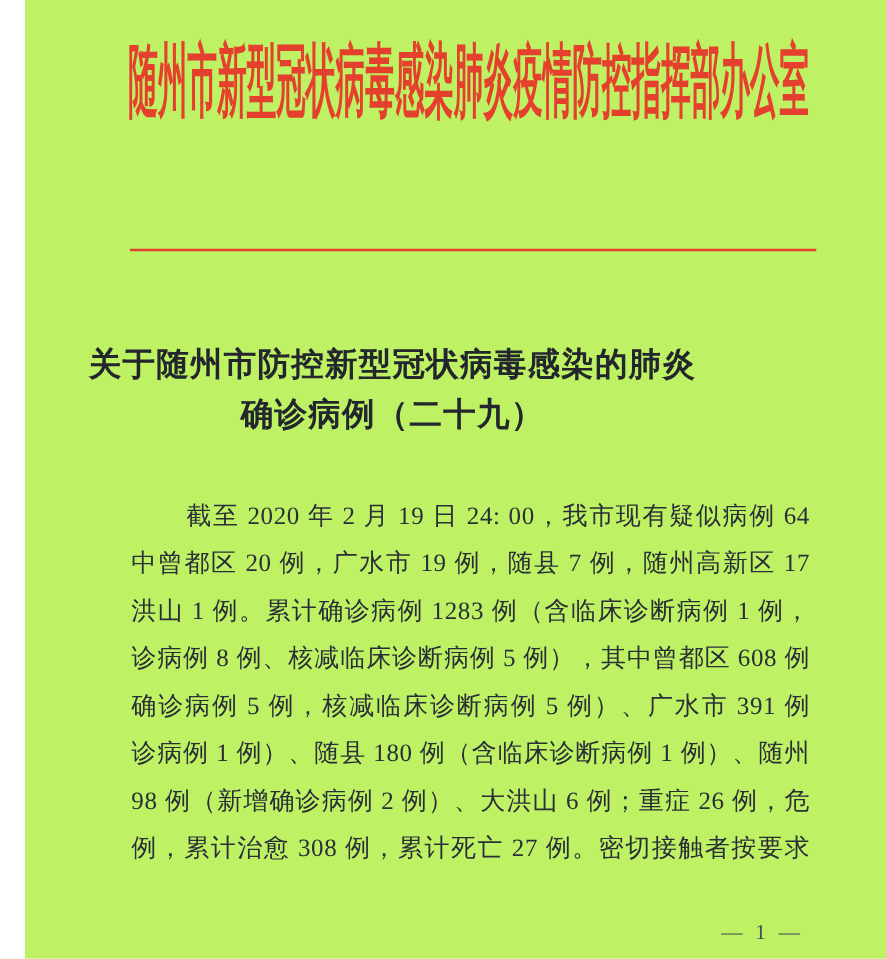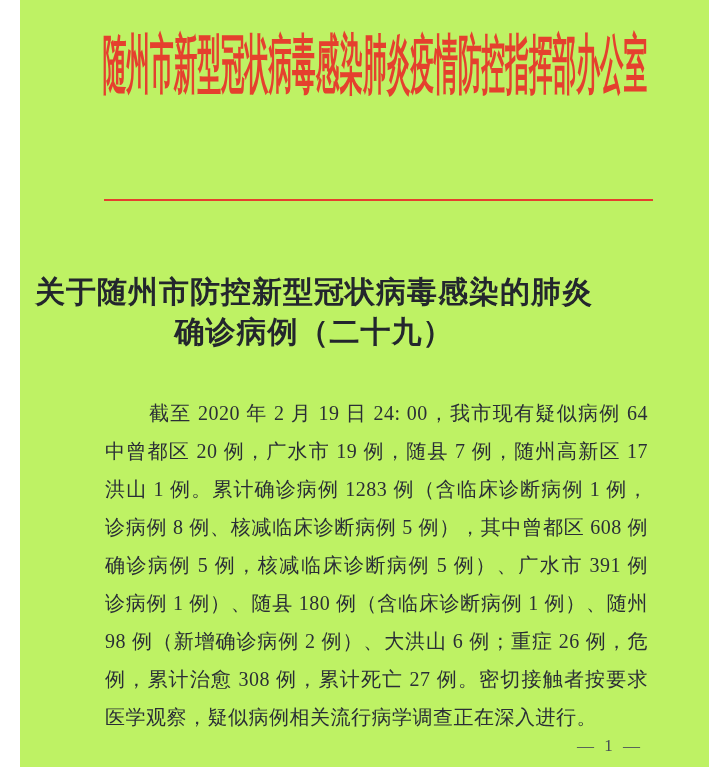--- a/index.html
+++ b/index.html
@@ -44,21 +44,21 @@
     height: 2px;
     background: var(--accent, #e5402e);
   }
   
   .doc-title {
     position: absolute;
     top: 272px;
     left: 0;
     width: 588px;
     text-align: center;
-    font-size: 30px;
+    font-size: 26px;
     font-weight: bold;
     line-height: 40px;
     letter-spacing: 1px;
     color: #23262d;
   }
   
   .body-text {
     position: absolute;
     top: 394px;
     left: 85px;
@@ -109,18 +109,17 @@
 
   <div class="body-text">
     <div class="line first">截至 2020 年 2 月 19 日 24: 00，我市现有疑似病例 64 例，其</div>
     <div class="line">中曾都区 20 例，广水市 19 例，随县 7 例，随州高新区 17 例，大</div>
     <div class="line">洪山 1 例。累计确诊病例 1283 例（含临床诊断病例 1 例，新增确</div>
     <div class="line">诊病例 8 例、核减临床诊断病例 5 例），其中曾都区 608 例（新增</div>
     <div class="line">确诊病例 5 例，核减临床诊断病例 5 例）、广水市 391 例（新增确</div>
     <div class="line">诊病例 1 例）、随县 180 例（含临床诊断病例 1 例）、随州高新区</div>
     <div class="line">98 例（新增确诊病例 2 例）、大洪山 6 例；重症 26 例，危重症 21</div>
     <div class="line">例，累计治愈 308 例，累计死亡 27 例。密切接触者按要求接受</div>
-    <div class="line last">医学观察，疑似病例相关流行病学调查正在深入进行。</div>
   </div>
 
   <div class="page-number">— 1 —</div>
 
 </div>
 
 </body></html>

